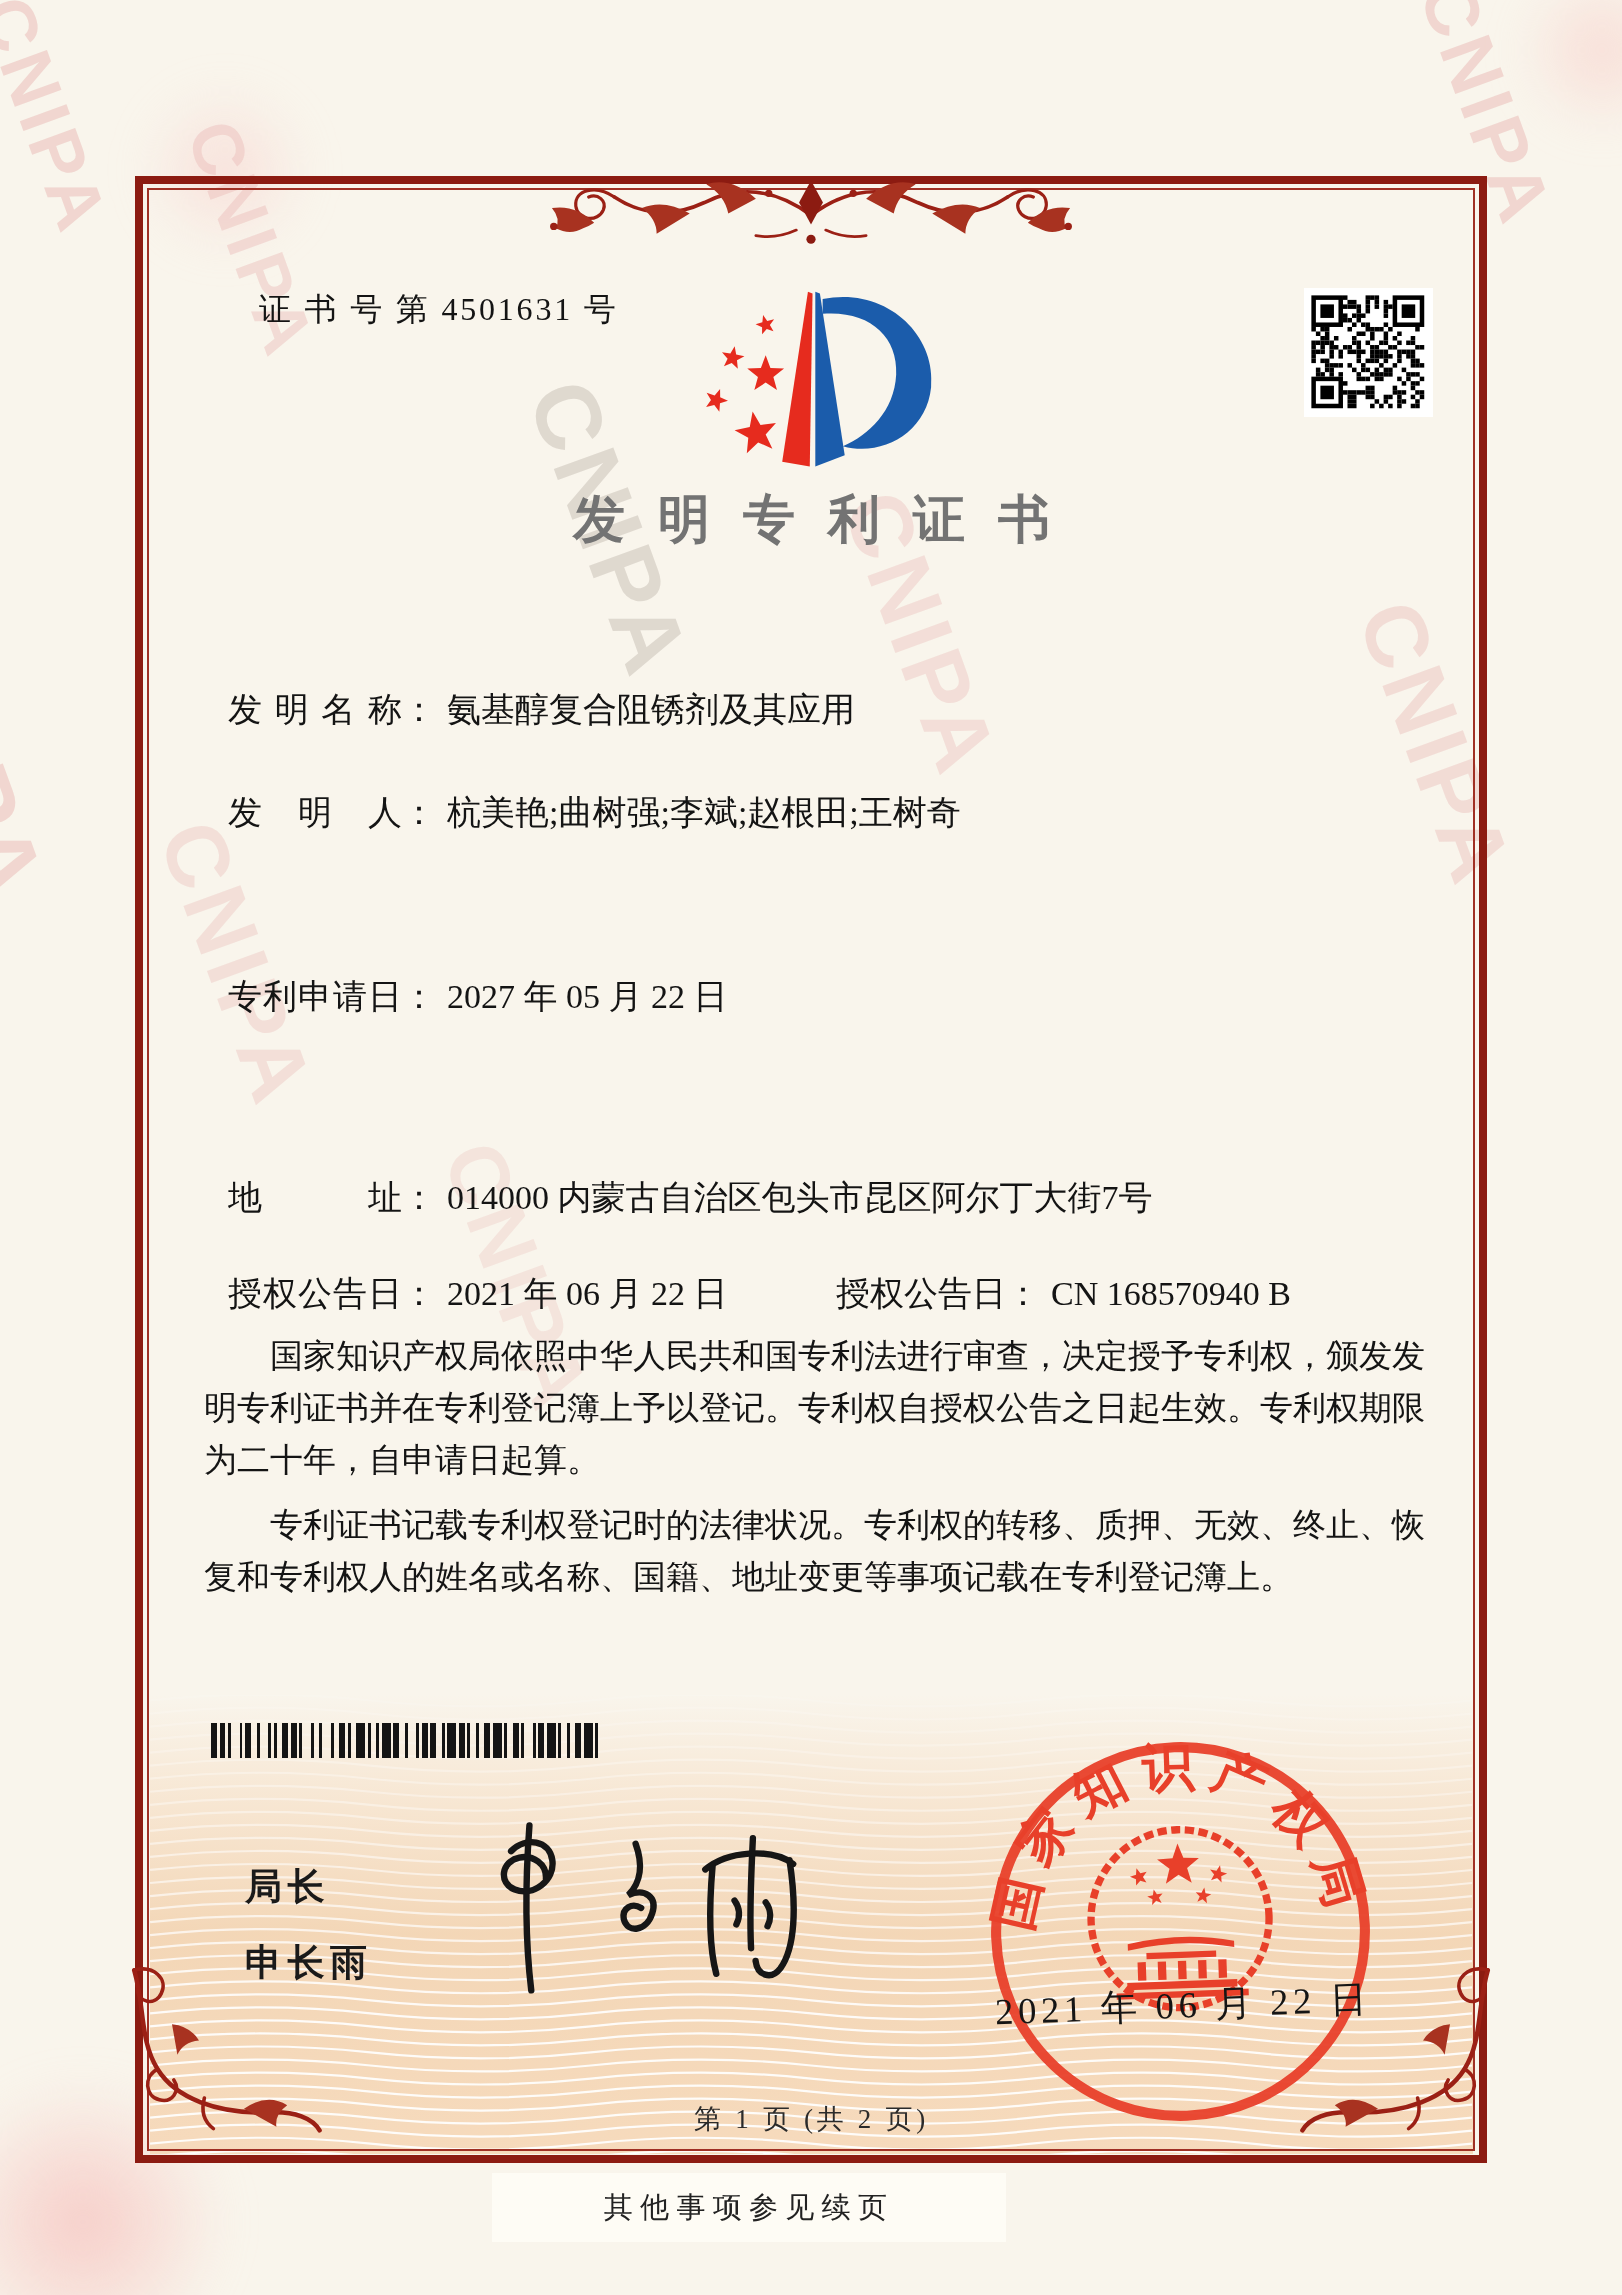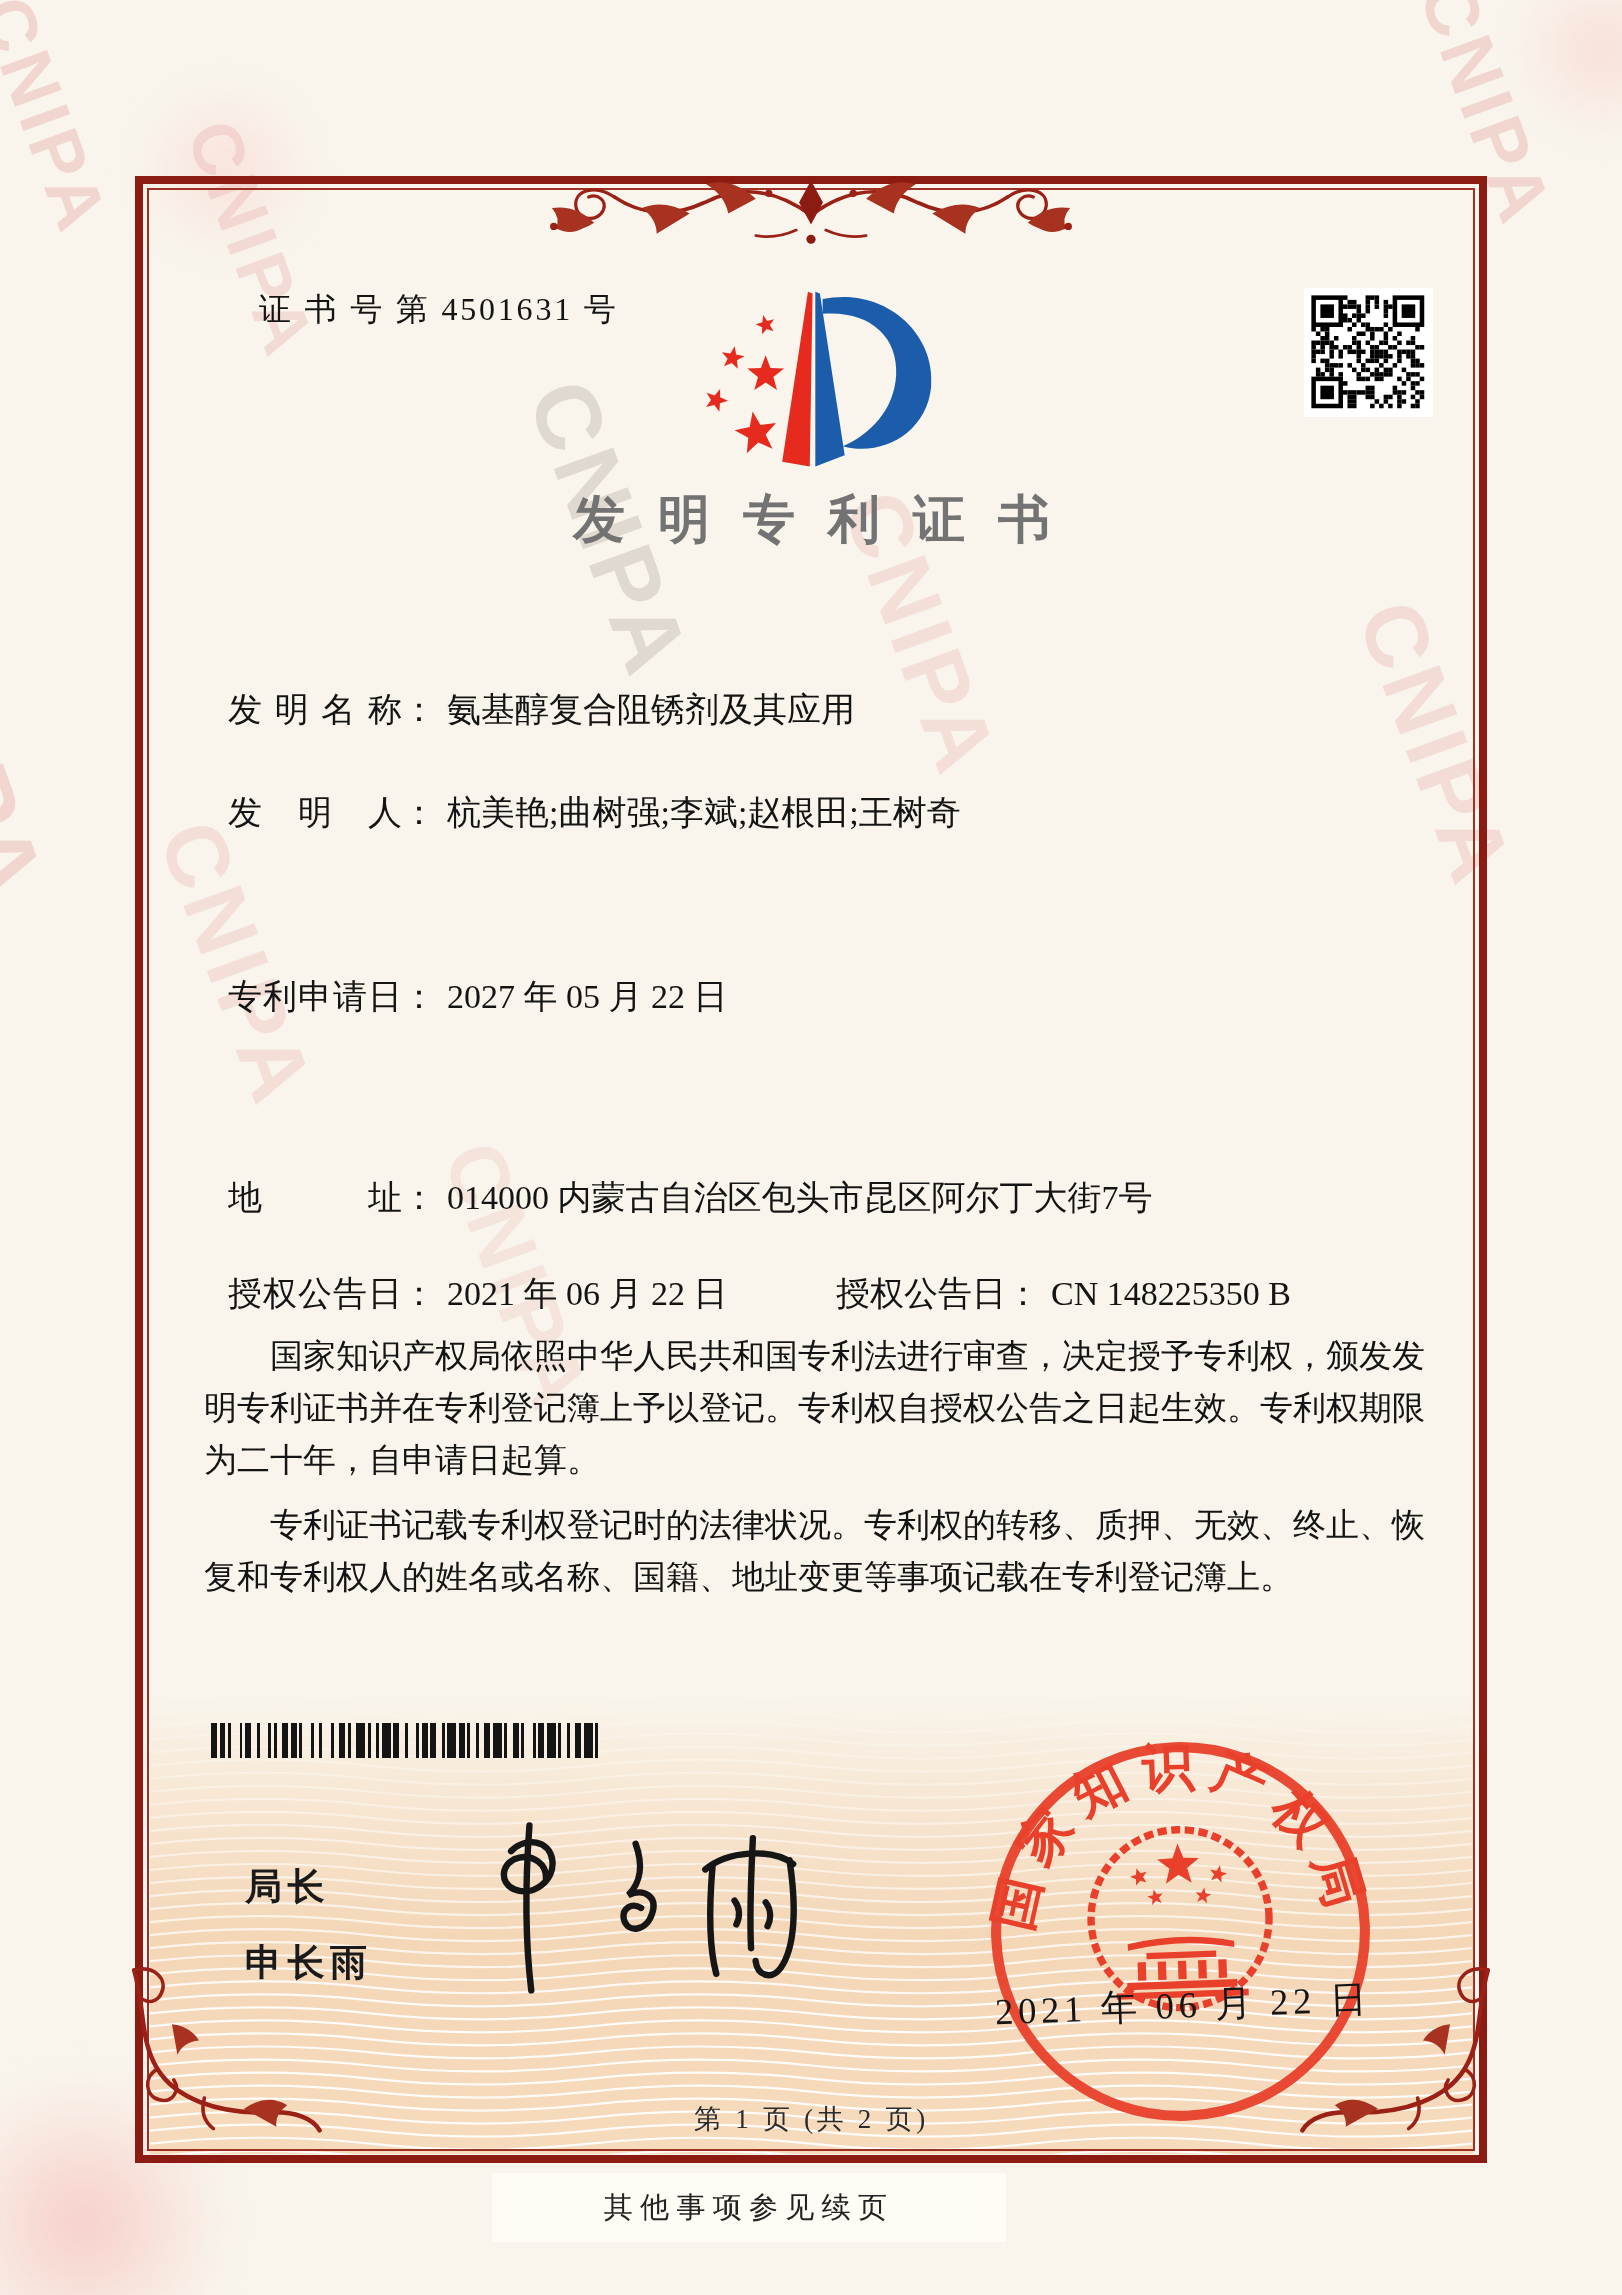--- a/index.html
+++ b/index.html
@@ -424,21 +424,21 @@
     </div>
     <div class="frow" style="top:974px">
       <span class="flabel">专利申请日</span><span class="fcolon">：</span><span class="fvalue">2027 年 05 月 22 日</span>
     </div>
     <div class="frow" style="top:1175px">
       <span class="flabel">地址</span><span class="fcolon">：</span><span class="fvalue">014000 内蒙古自治区包头市昆区阿尔丁大街7号</span>
     </div>
     <div class="frow" style="top:1271px">
       <span class="flabel">授权公告日</span><span class="fcolon">：</span><span class="fvalue">2021 年 06 月 22 日</span>
       <span class="fgroup2">
-        <span class="flabel">授权公告日</span><span class="fcolon">：</span><span class="fvalue">CN 148225350 B</span>
+        <span class="flabel">授权公告日</span><span class="fcolon">：</span><span class="fvalue">CN 168570940 B</span>
       </span>
     </div>
 
     <div class="paras">
       <p>国家知识产权局依照中华人民共和国专利法进行审查，决定授予专利权，颁发发明专利证书并在专利登记簿上予以登记。专利权自授权公告之日起生效。专利权期限为二十年，自申请日起算。</p>
       <p>专利证书记载专利权登记时的法律状况。专利权的转移、质押、无效、终止、恢复和专利权人的姓名或名称、国籍、地址变更等事项记载在专利登记簿上。</p>
     </div>
 
     <div id="barcode" class="barcode">
         <i style="left:0px;width:5.7px"></i>

